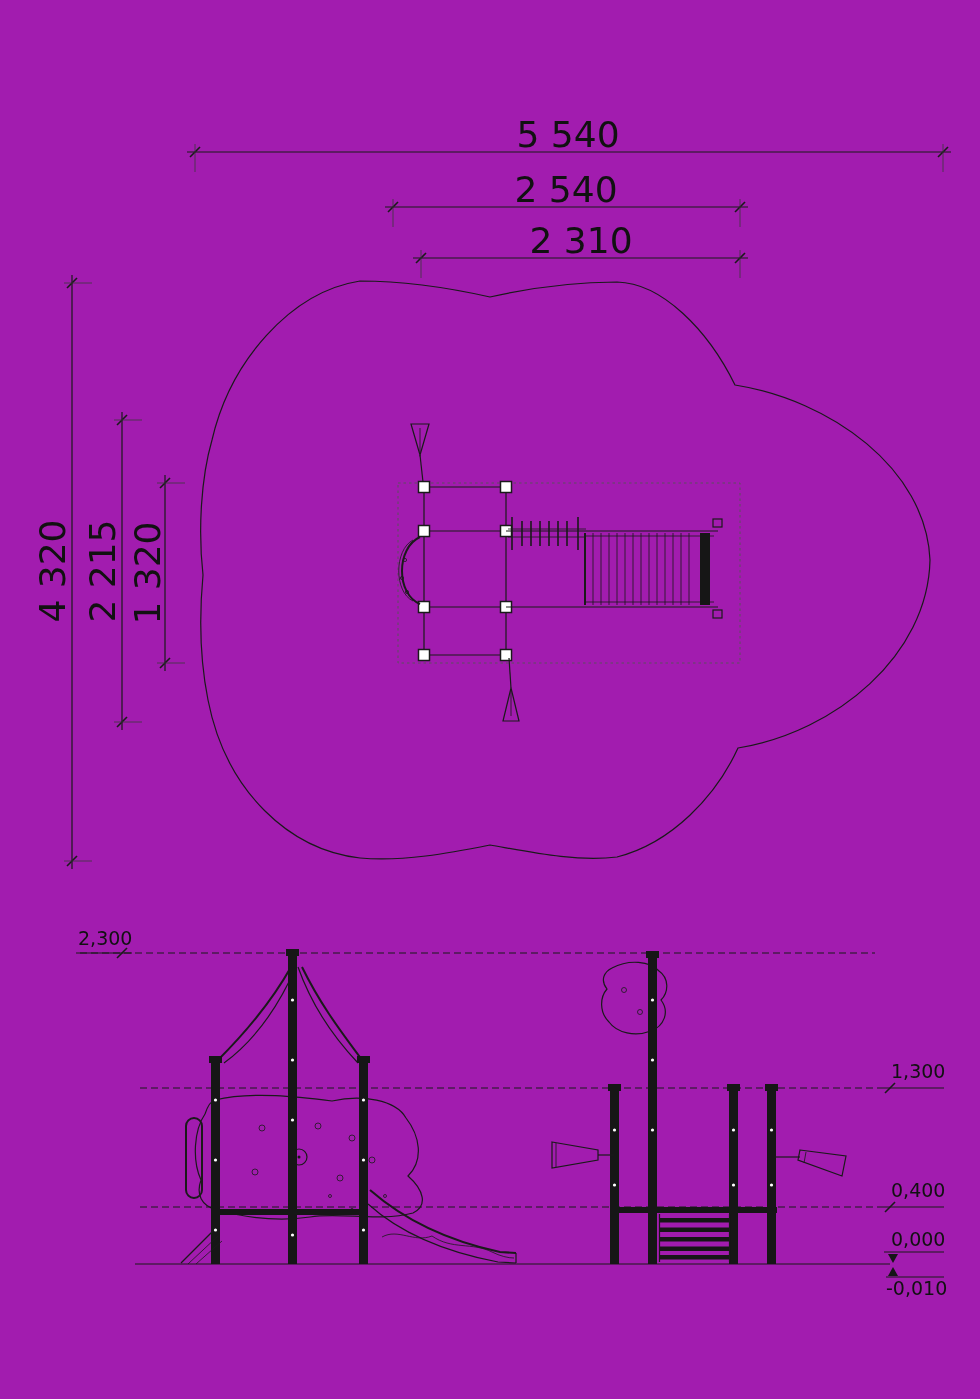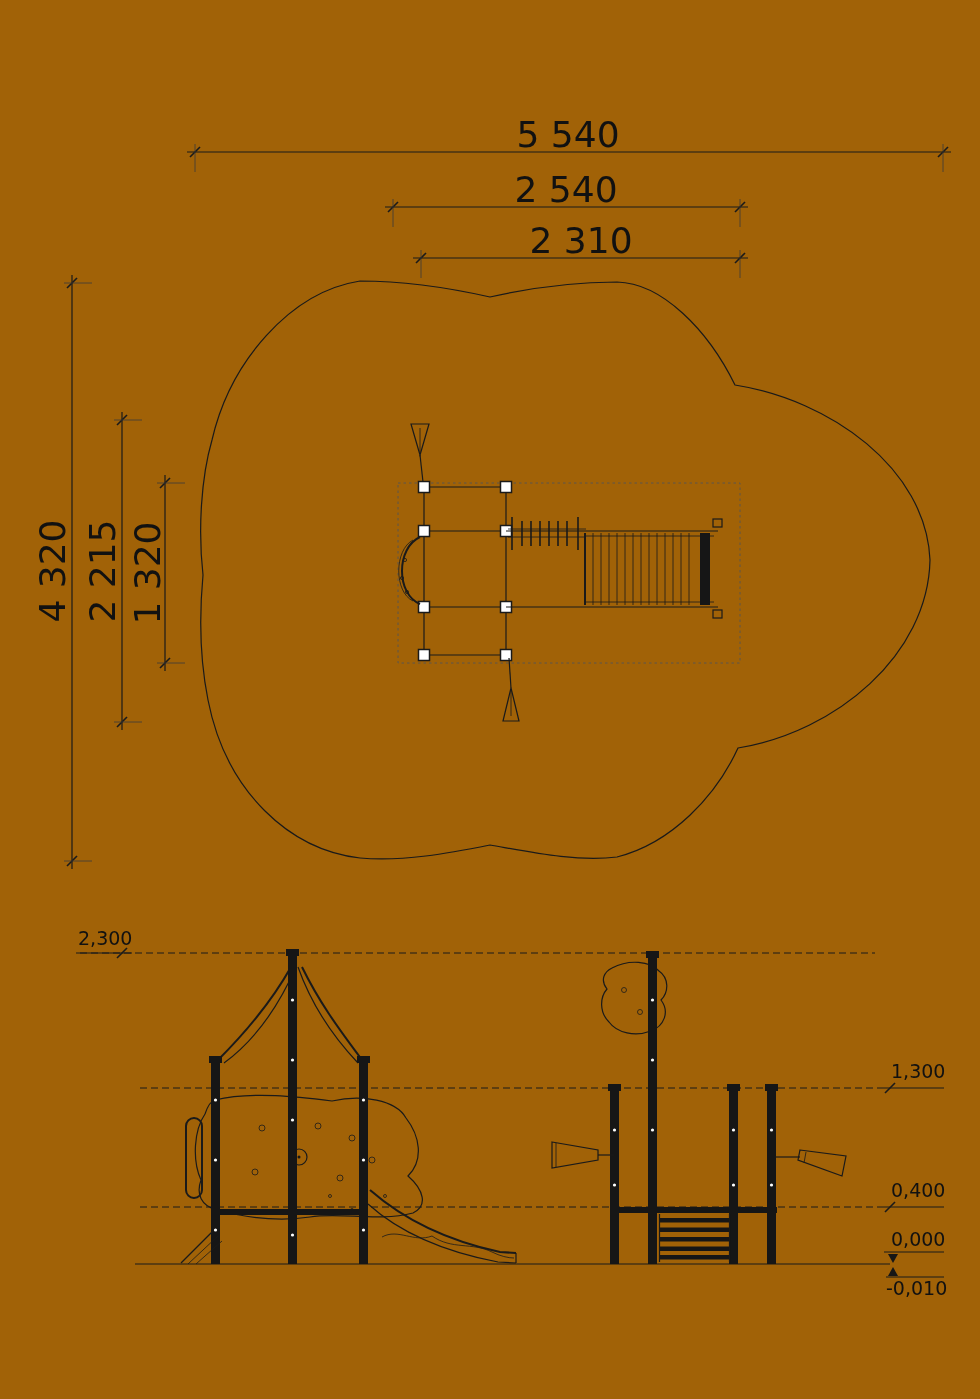--- a/index.html
+++ b/index.html
@@ -1,20 +1,20 @@
 <!DOCTYPE html>
 <html><head>
 <meta charset="utf-8">
 <style>
   html, body { margin: 0; padding: 0; background: #ffffff; }
   .canvas {
     position: relative;
     width: 980px;
     height: 1399px;
-    background: #a16207;
+    background: #a21caf;
     font-family: "DejaVu Sans", sans-serif;
     overflow: hidden;
   }
   svg { display: block; }
   
   .ln   { stroke: #1a1a1a; stroke-width: 1.2; fill: none; }
   .thin { stroke: #1a1a1a; stroke-width: 0.8; fill: none; }
   .ext  { stroke: #3a3a3a; stroke-width: 0.8; fill: none; }
   .thk  { stroke: #1a1a1a; stroke-width: 2;   fill: none; }
   .dash { stroke: #1a1a1a; stroke-width: 1;   fill: none; stroke-dasharray: 7 4; }

